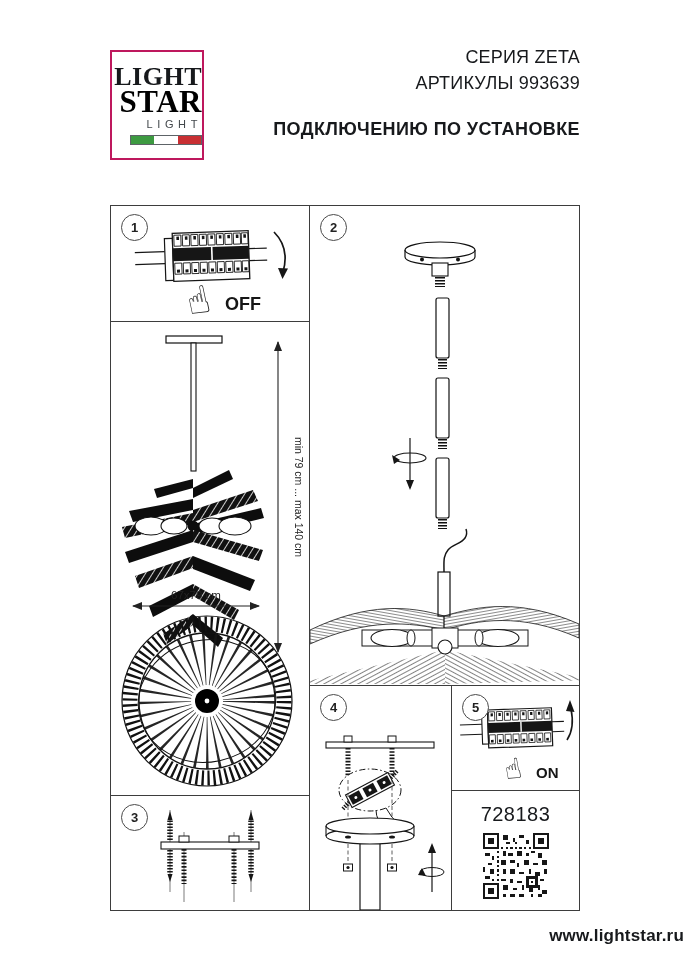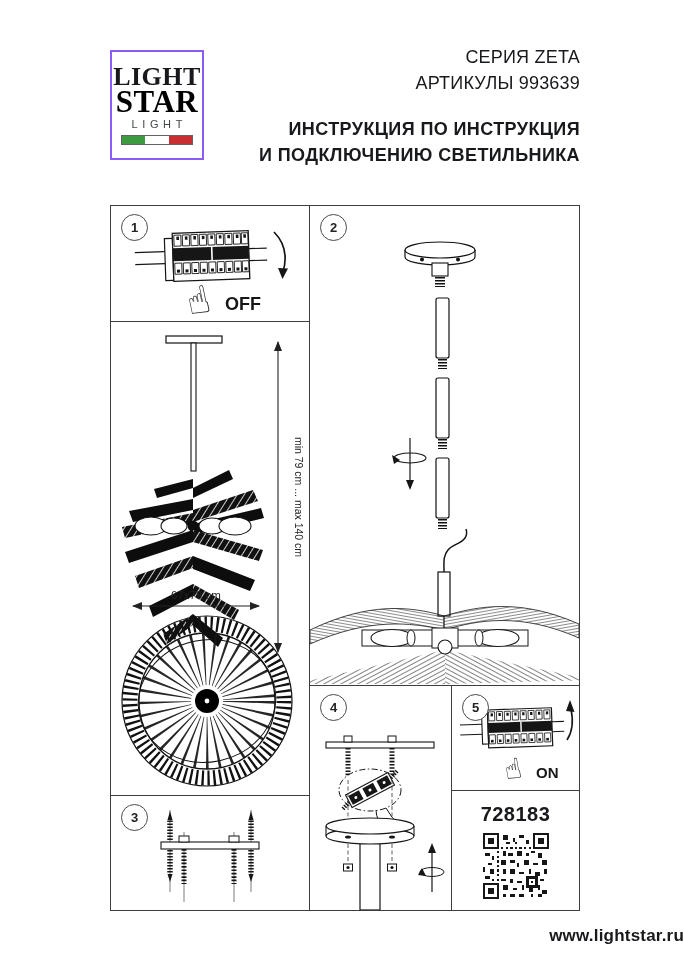--- a/index.html
+++ b/index.html
@@ -1,38 +1,38 @@
 <!DOCTYPE html>
 <html><head>
 <meta charset="utf-8">
 <style>
   html,body{margin:0;padding:0;background:#e8e8e8;}
   .page{position:relative;width:684px;height:970px;background:#ffffff;
         font-family:"Liberation Sans",sans-serif;color:#1a1a1a;overflow:hidden;}
   
-  .logo{position:absolute;left:110px;top:50px;width:94px;height:110px;border:2px solid #8b5cf6;
-        background:#fff;display:flex;flex-direction:column;align-items:center;box-sizing:border-box;
+  .logo{position:absolute;left:110px;top:50px;width:94px;height:110px;border:2px solid #be185d;
+        background:#fff;display:flex;flex-direction:column;align-items:flex-end;box-sizing:border-box;
         font-family:"Liberation Serif",serif;}
   .logo .w1{font-size:26px;font-weight:bold;line-height:23px;margin-top:13px;letter-spacing:.5px;color:#17191c;}
   .logo .w2{font-size:31px;font-weight:bold;line-height:27px;letter-spacing:.5px;color:#000000;}
   .logo .w3{font-family:"Liberation Sans",sans-serif;font-size:11px;letter-spacing:4.6px;text-indent:4.6px;
             color:#42474b;margin-top:3px;line-height:12px;}
   .flag{width:70px;height:8px;border:1px solid #5d6367;margin-top:5px;display:flex;box-sizing:content-box;}
   .flag span{flex:1;}
   .hdr-titles{position:absolute;right:104px;top:44px;text-align:right;font-weight:normal;
               font-size:18px;line-height:26px;letter-spacing:.2px;color:#17191c;}
   .hdr-instr{position:absolute;right:104px;top:116px;text-align:right;font-weight:bold;
              font-size:18px;line-height:26px;letter-spacing:.4px;color:#17191c;}
   
   .panel{position:absolute;border:1px solid #3d3d3d;background:#fff;box-sizing:border-box;}
   .badge{position:absolute;left:10px;top:8px;width:25px;height:25px;border:1.4px solid #4a4a4a;
          border-radius:50%;display:flex;align-items:center;justify-content:center;
          font-size:13px;font-weight:bold;color:#222;background:#fff;z-index:3;}
   .panel svg{position:absolute;left:0;top:0;}
-  .qr-article{position:absolute;left:0;right:0;top:12px;text-align:center;font-weight:bold;
+  .qr-article{position:absolute;left:0;right:0;top:12px;text-align:center;font-weight:normal;
               font-size:20px;letter-spacing:.5px;color:#17191c;}
   .footer{position:absolute;left:0;right:0;top:926px;text-align:right;font-weight:bold;
           font-size:17px;letter-spacing:.2px;color:#17191c;}
 </style>
 </head>
 <body>
 
 <div class="page">
 
   <div class="logo">
@@ -44,22 +44,21 @@
       <span style="background:#ffffff"></span>
       <span style="background:#c82f33"></span>
     </div>
   </div>
 
   <div class="hdr-titles">
     <div>СЕРИЯ ZETA</div>
     <div>АРТИКУЛЫ 993639</div>
   </div>
   <div class="hdr-instr">
-    <div>ИНСТРУКЦИЯ ПО ИНСТРУКЦИЯ</div>
-    <div>И ПОДКЛЮЧЕНИЮ СВЕТИЛЬНИКА</div>
+    <div>ПОДКЛЮЧЕНИЮ ПО УСТАНОВКЕ</div>
   </div>
 
   <div class="panel" style="left:110px;top:205px;width:200px;height:117px;">
     <div class="badge">1</div>
     <svg width="198" height="115" viewBox="0 0 198 115">
       <g transform="rotate(-2 100 50)" stroke="#161616" fill="none">
         <line x1="24" y1="44" x2="54" y2="44" stroke-width="1.2"></line>
         <line x1="24" y1="56" x2="54" y2="56" stroke-width="1.2"></line>
         <rect x="54" y="31" width="8" height="42" stroke-width="1.2" fill="#fff"></rect>
         <rect x="62" y="26" width="76" height="48" stroke-width="1.3" fill="#fff"></rect>

